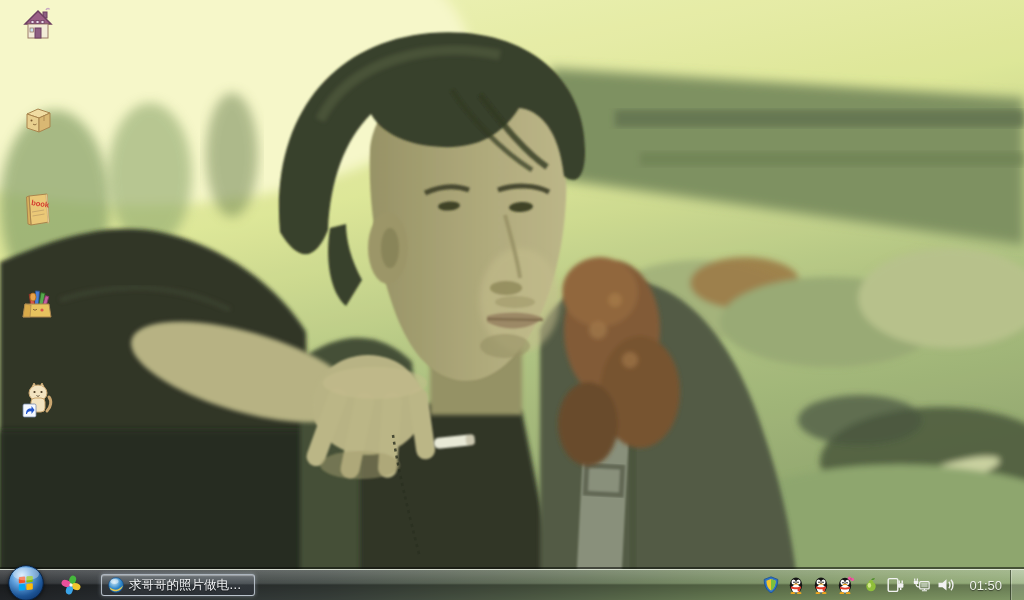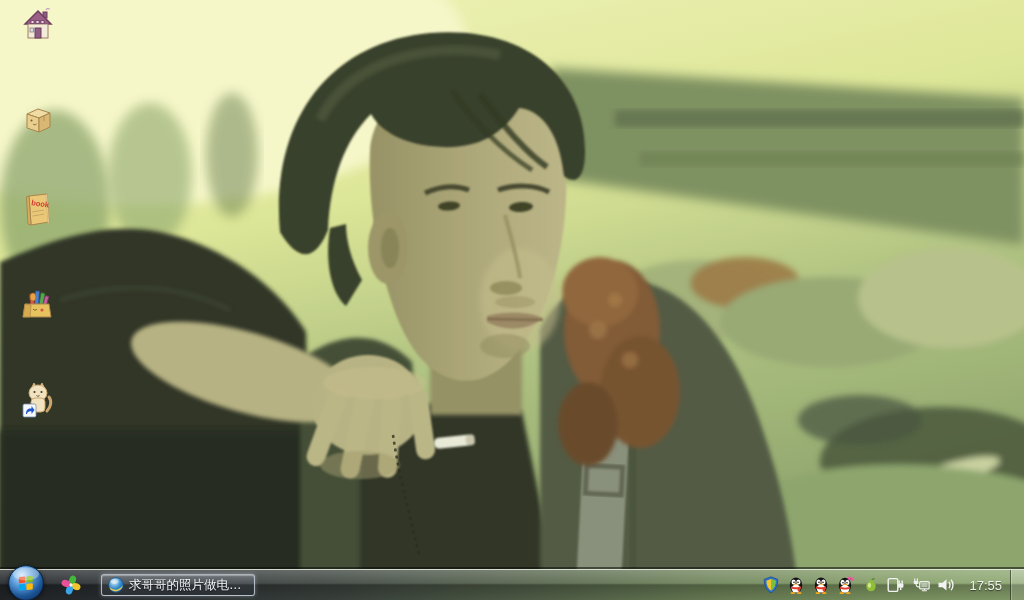--- a/index.html
+++ b/index.html
@@ -379,18 +379,18 @@
 
       <span class="tray-ic" title="volume-icon">
         <svg width="18" height="14" viewBox="0 0 18 14">
           <path d="M1.5 4.7 L5.5 4.7 L9.5 1.2 L9.5 12.6 L5.5 9.2 L1.5 9.2 Z" fill="#f2f2f2"></path>
           <path d="M11.8 3.8 C13.4 5.4 13.4 8.6 11.8 10.2" stroke="#f2f2f2" stroke-width="1.4" fill="none"></path>
           <path d="M14 1.8 C16.6 4.4 16.6 9.6 14 12.2" stroke="#f2f2f2" stroke-width="1.4" fill="none"></path>
         </svg>
       </span>
     </div>
 
-    <span class="clock">17:55</span>
+    <span class="clock">01:50</span>
 
     <div class="sd-divider"></div>
     <div class="show-desktop"></div>
   </div>
 </div>
 
 </body></html>

